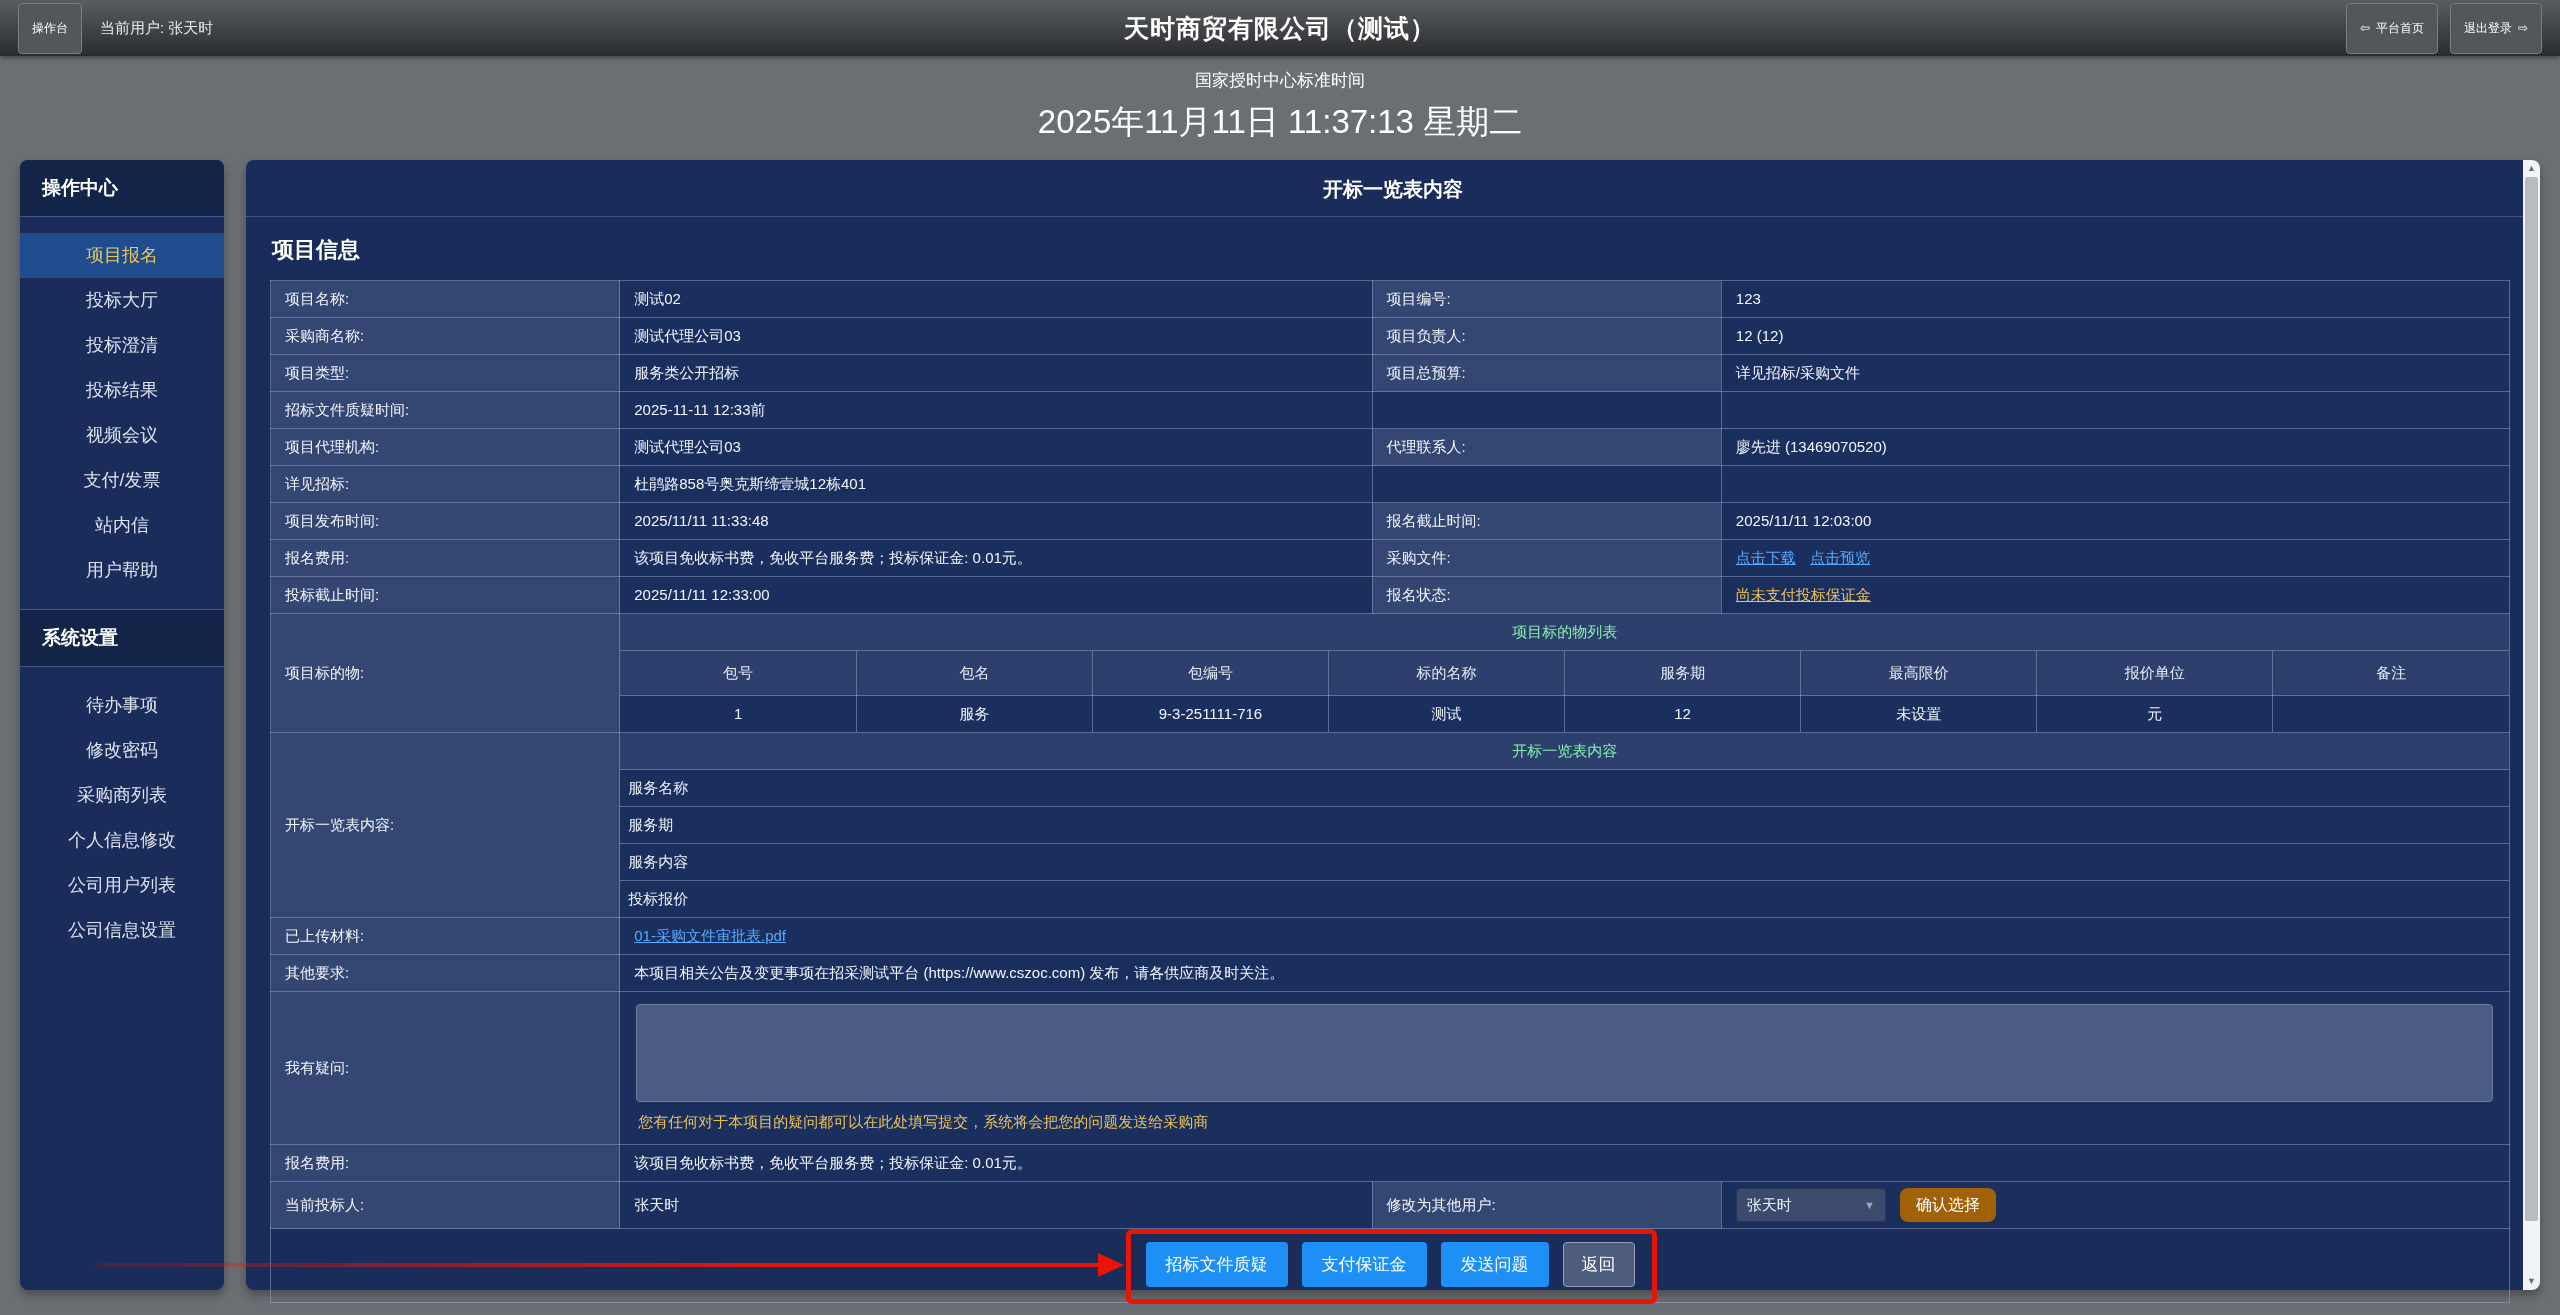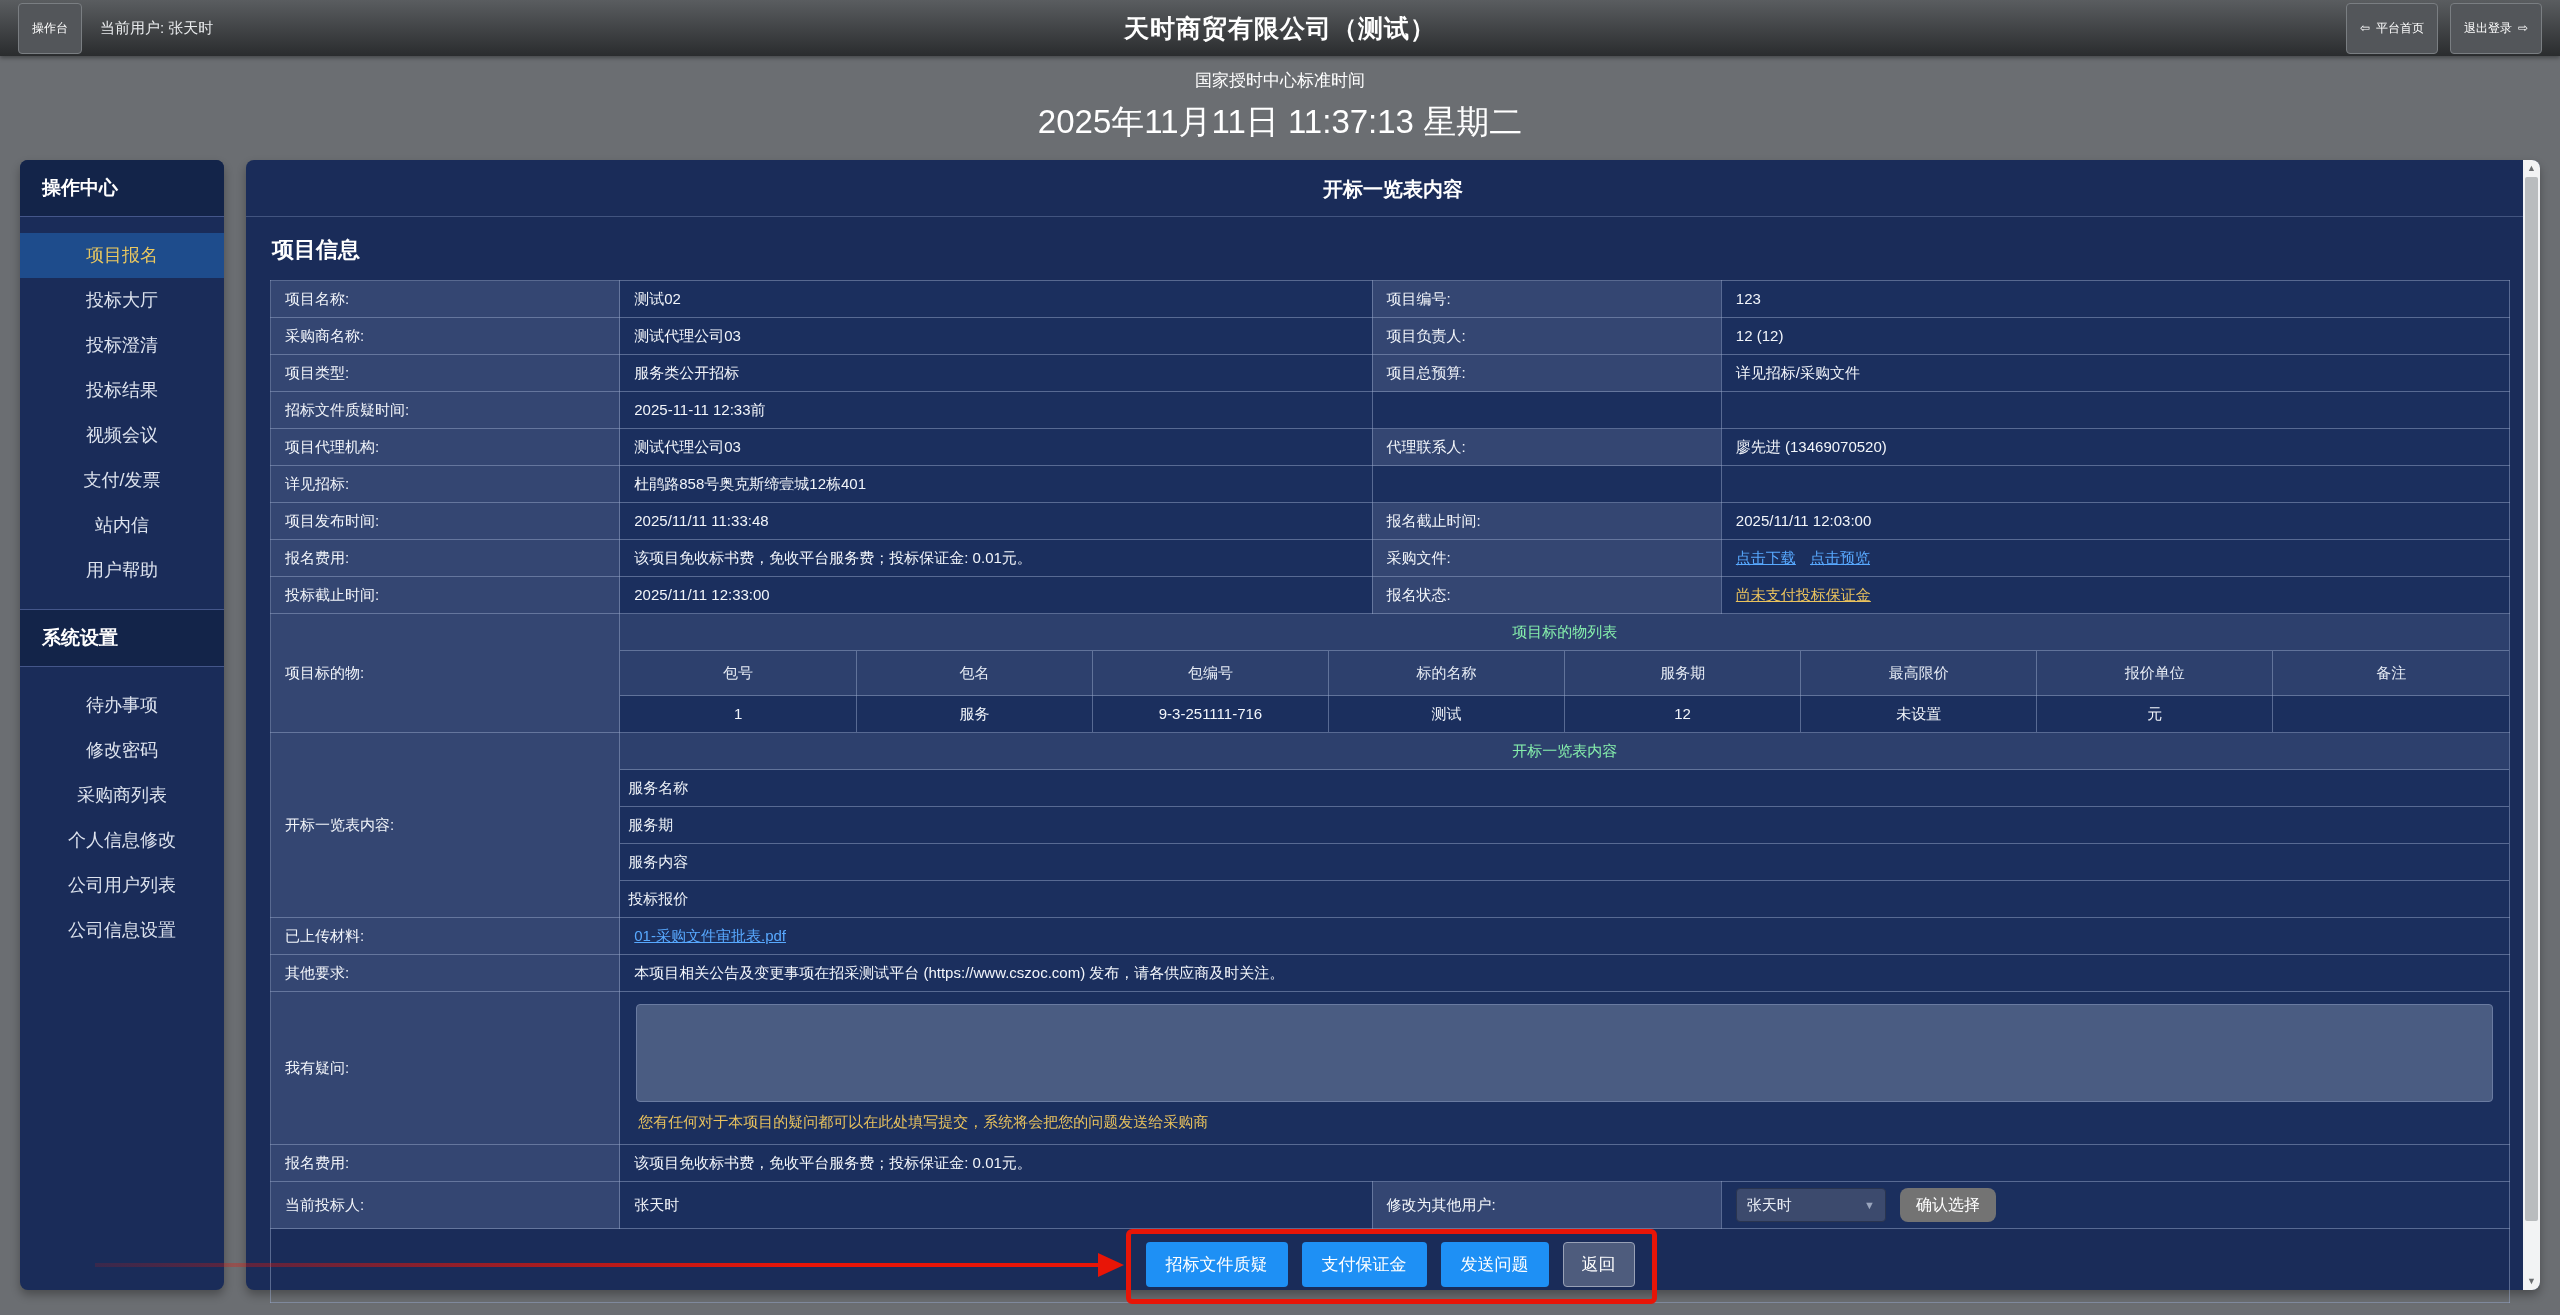--- a/index.html
+++ b/index.html
@@ -97,21 +97,21 @@
   
   .bidder-cell { padding:6px 14px !important; }
   .bidder-select {
     width:150px; height:34px; background:#3c4a6d; border:1px solid #2a3550;
     border-radius:4px; color:#eef2f8; font-size:15px; display:inline-flex;
     align-items:center; justify-content:space-between; padding:0 10px;
     vertical-align:middle; cursor:pointer;
   }
   .select-arrow { color:#9aa5bd; font-size:11px; }
   .btn-confirm {
-    height:34px; background:#737373; border:none; border-radius:8px; color:#fff;
+    height:34px; background:#a16207; border:none; border-radius:8px; color:#fff;
     font-size:16px; padding:0 16px; margin-left:10px; vertical-align:middle;
     cursor:pointer; font-family:inherit;
   }
   
   .actions-cell { text-align:center; padding:13px 0 15px !important; }
   .actions-wrap { display:inline-flex; gap:14px; position:relative; }
   .btn-primary {
     background:#1e90f5; color:#fff; border:none; border-radius:4px;
     font-size:17px; padding:10px 20px; cursor:pointer; font-family:inherit;
   }

